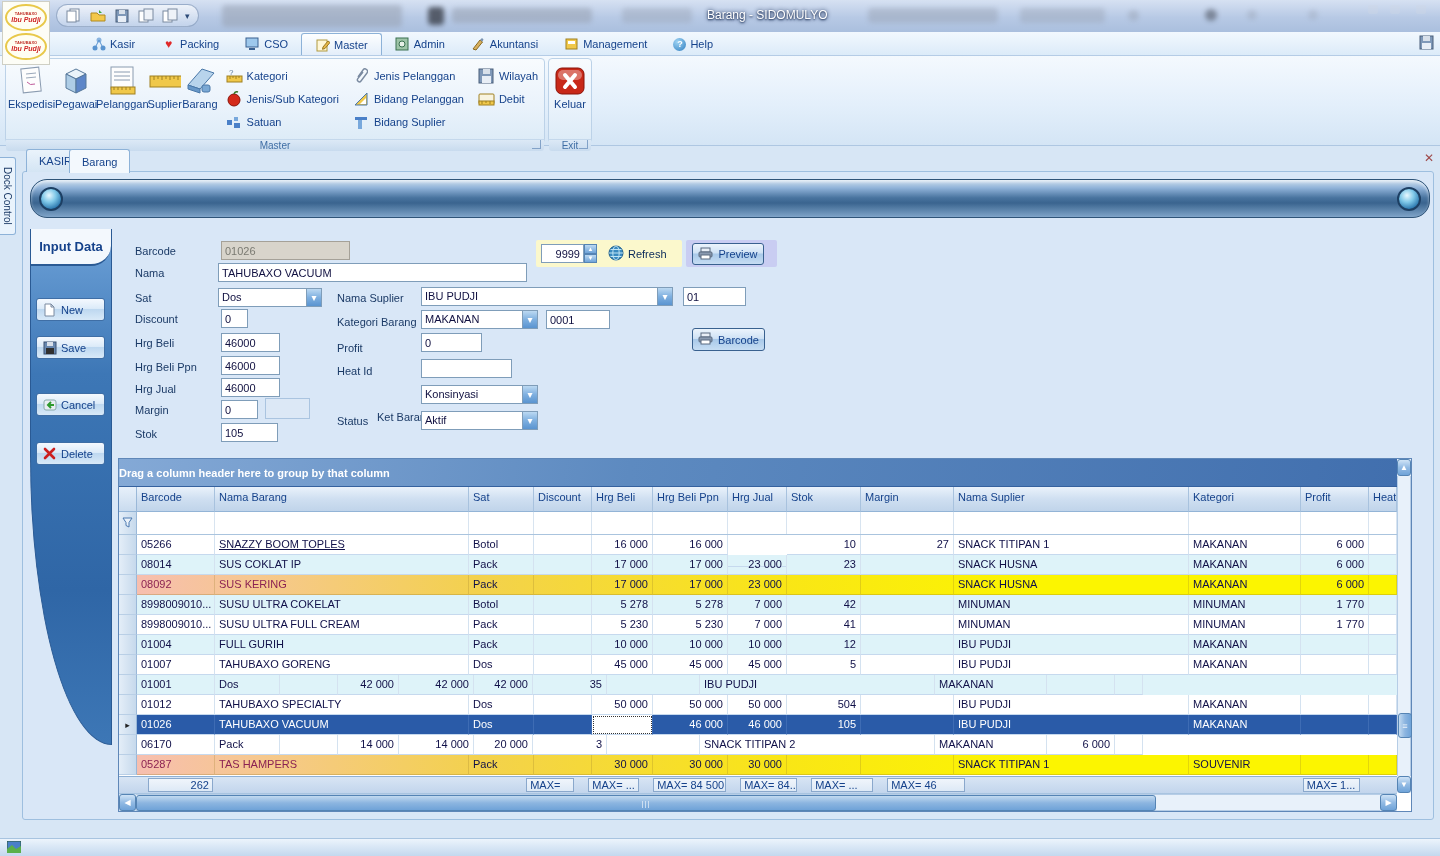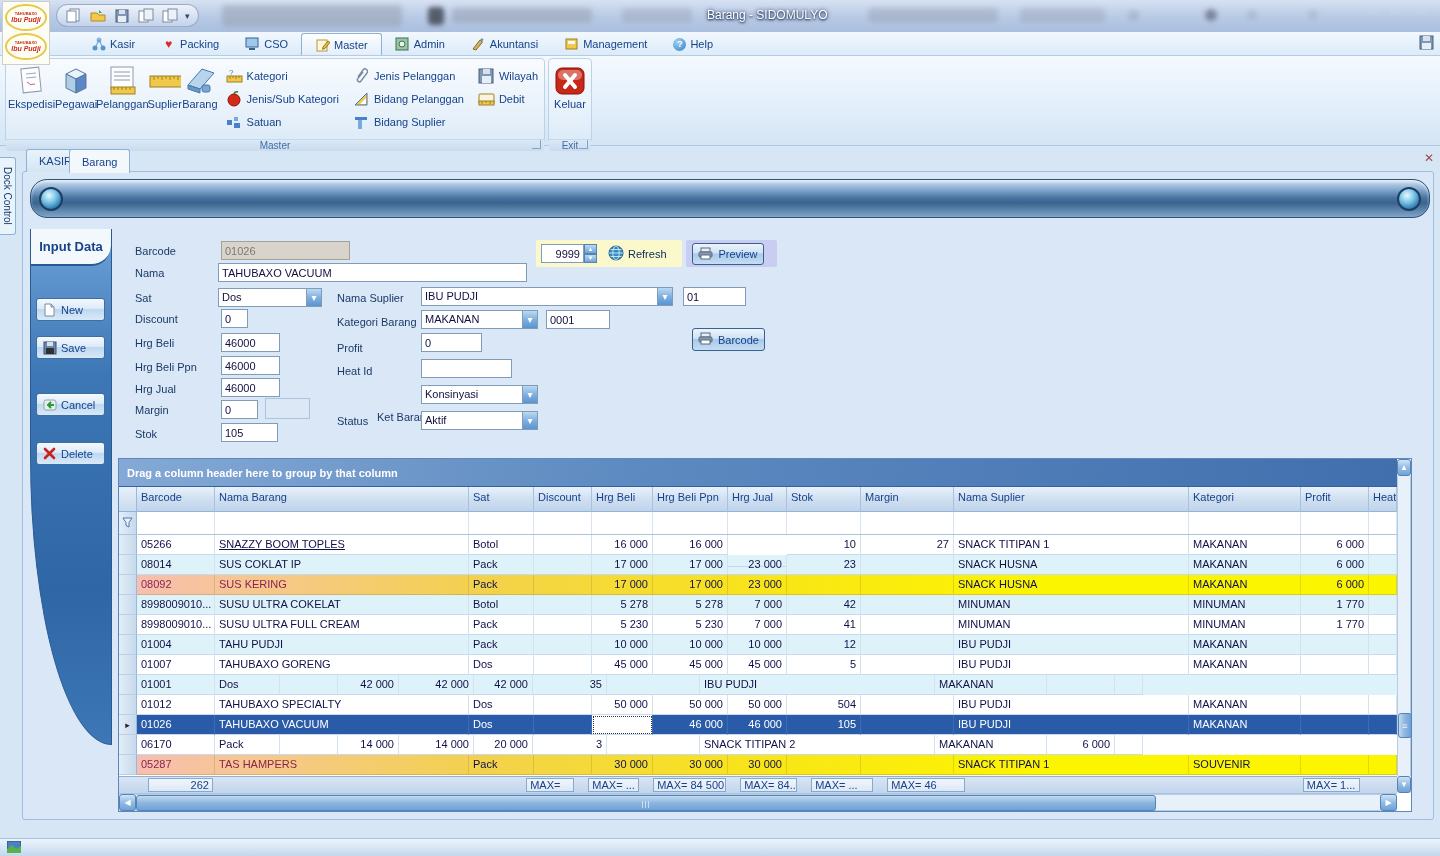--- a/index.html
+++ b/index.html
@@ -100,21 +100,21 @@
   .spin .up::before{content:"\25B2";}
   .spin .dn::before{content:"\25BC";}
   .flatbtn{position:absolute;display:flex;align-items:center;gap:4px;color:#0a2a5a;}
   .bluebtn{position:absolute;display:flex;align-items:center;justify-content:center;gap:5px;
     background:linear-gradient(#ecf4fc,#cfe2f5 45%,#a9c9e9 50%,#c6ddf3);border:1px solid #39618f;border-radius:3px;color:#15428b;}
 
   
   .grid{position:absolute;left:118px;top:458px;width:1294px;height:354px;border:1px solid #5f87b8;background:#fff;display:flex;}
   .gleft{width:1278px;display:flex;flex-direction:column;}
   .groupbar{height:28px;background:linear-gradient(100deg,#84a9d6 0%,#5d8ac0 40%,#416fae 100%);color:#fff;
-    font-weight:bold;display:flex;align-items:center;padding-left:8px;border-bottom:1px solid #35619e;}
+    font-weight:bold;display:flex;align-items:center;border-bottom:1px solid #35619e;}
   .ghdr{height:25px;display:flex;}
   .hind{width:18px;background:linear-gradient(#e7f0fa,#c9dbee);border-right:1px solid #9ab8d8;border-bottom:1px solid #93b4d6;}
   .hc{background:linear-gradient(#eaf2fb,#cfdff1 50%,#c0d4ea);color:#15428b;border-right:1px solid #a8c2de;
     border-bottom:1px solid #93b4d6;padding:4px 4px 0;white-space:nowrap;overflow:hidden;}
   .gfilter{height:23px;display:flex;border-bottom:1px solid #aac4de;}
   .find{width:18px;background:linear-gradient(90deg,#e4eef8,#c6d9ec);border-right:1px solid #9ab8d8;
     display:flex;align-items:center;justify-content:center;}
   .fc{background:#fff;border-right:1px solid #d8e4f0;}
   .gbody{flex:1;overflow:hidden;}
   .gr{height:20px;display:flex;background:#fff;}
@@ -723,21 +723,21 @@
             <div class="gc r" style="width: 74px;">41</div>
             <div class="gc r" style="width: 93px;"></div>
             <div class="gc" style="width: 235px;">MINUMAN</div>
             <div class="gc" style="width: 112px;">MINUMAN</div>
             <div class="gc r" style="width: 68px;">1 770</div>
             <div class="gc" style="width: 28px;"></div>
           </div>
           <div class="gr alt">
             <div class="rind"></div>
             <div class="gc" style="width: 78px;">01004</div>
-            <div class="gc" style="width: 254px;">TAHU PUDJI</div>
+            <div class="gc" style="width: 254px;">FULL GURIH</div>
             <div class="gc" style="width: 65px;">Pack</div>
             <div class="gc r" style="width: 58px;"></div>
             <div class="gc r" style="width: 61px;">10 000</div>
             <div class="gc r" style="width: 75px;">10 000</div>
             <div class="gc r" style="width: 59px;">10 000</div>
             <div class="gc r" style="width: 74px;">12</div>
             <div class="gc r" style="width: 93px;"></div>
             <div class="gc" style="width: 235px;">IBU PUDJI</div>
             <div class="gc" style="width: 112px;">MAKANAN</div>
             <div class="gc r" style="width: 68px;"></div>

